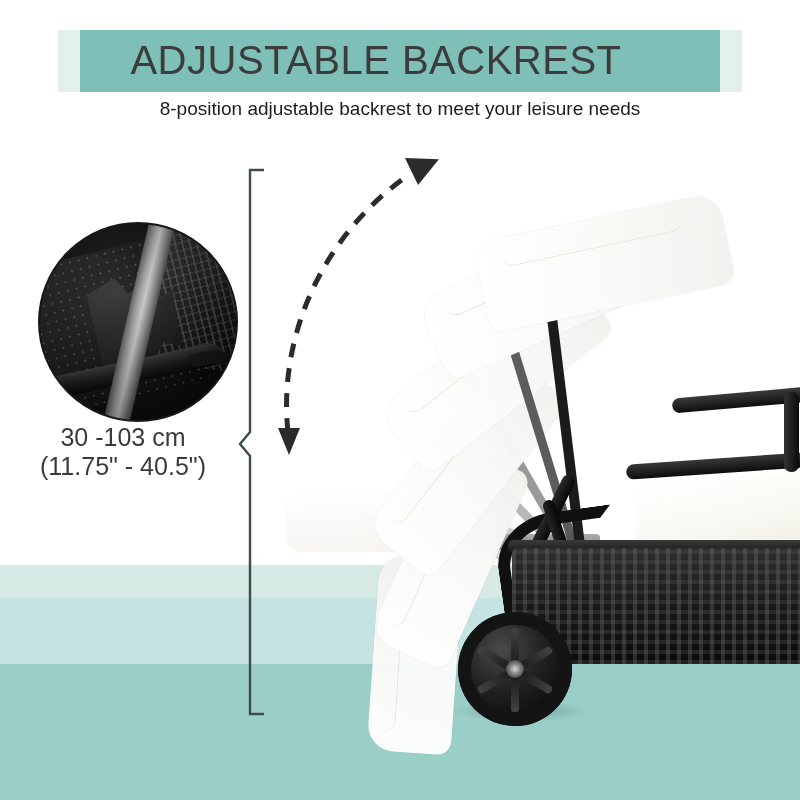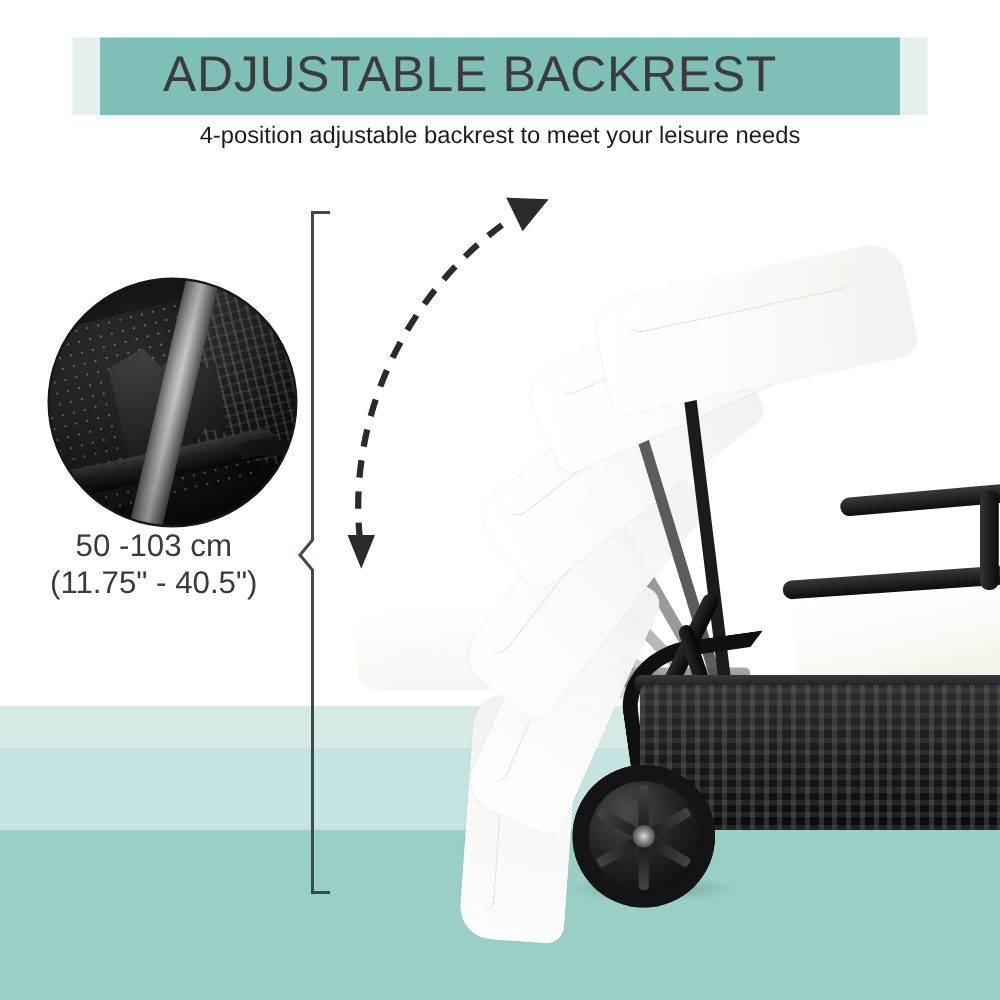--- a/index.html
+++ b/index.html
@@ -403,23 +403,23 @@
   <div id="detail-circle">
     <div class="dc-layer" id="dc-seat"></div>
     <div class="dc-layer" id="dc-weave"></div>
     <div class="dc-layer" id="dc-teeth"></div>
     <div class="dc-layer" id="dc-tube"></div>
     <div class="dc-layer" id="dc-leg"></div>
     <div class="dc-layer" id="dc-bar"></div>
     <div class="dc-layer" id="dc-shade"></div>
   </div>
 
-  <div id="dimension-metric">50 -103 cm</div>
+  <div id="dimension-metric">30 -103 cm</div>
   <div id="dimension-imperial">(11.75" - 40.5")</div>
 
   <div id="header-banner">
     <div id="header-banner-core">
       <div id="page-title">ADJUSTABLE BACKREST</div>
     </div>
   </div>
-  <div id="page-subtitle">4-position adjustable backrest to meet your leisure needs</div>
+  <div id="page-subtitle">8-position adjustable backrest to meet your leisure needs</div>
 
 </div>
 
 </body></html>

